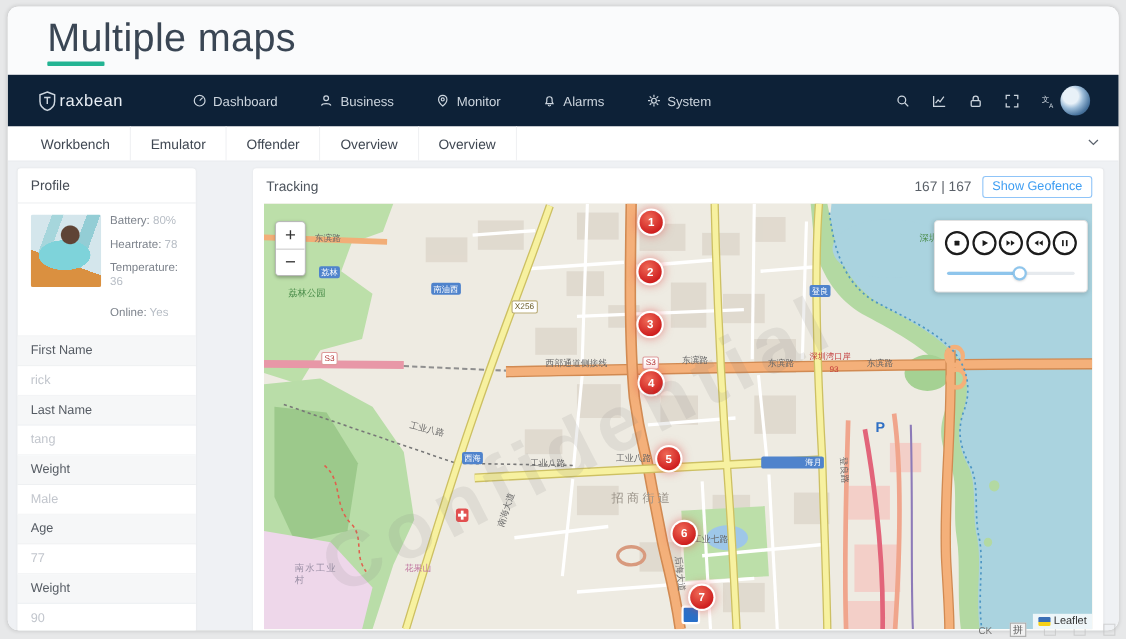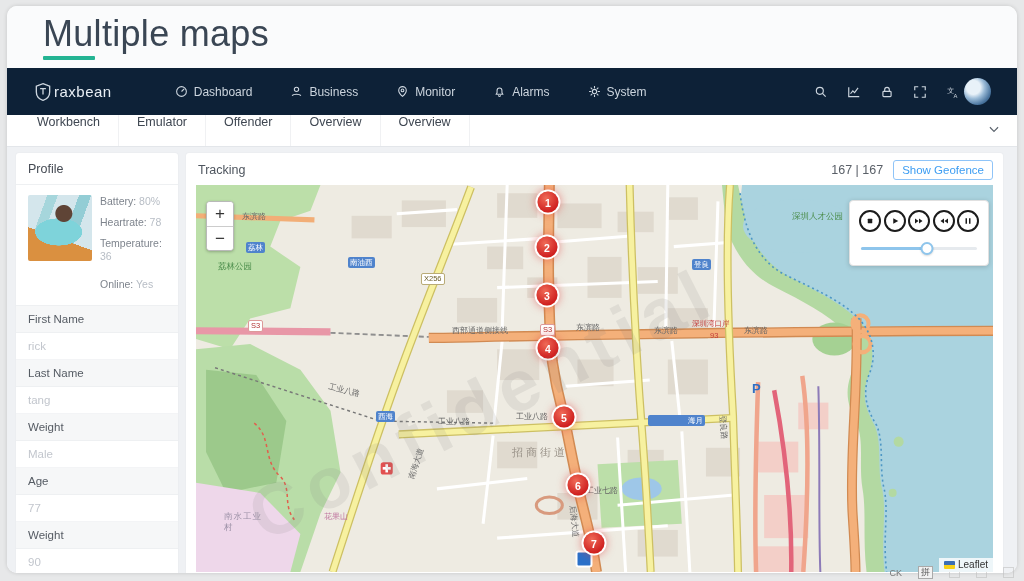--- a/index.html
+++ b/index.html
@@ -17,21 +17,21 @@
   .brand-text{font-size:15px;color:#e8eef4;letter-spacing:.5px;}
   .nav-item{display:flex;align-items:center;gap:6px;margin:0 19px;font-size:12px;cursor:pointer;}
   .nav-ic svg{width:13px;height:13px;display:block;}
   .nav-actions{margin-left:auto;display:flex;align-items:center;gap:19px;}
   .nav-action{cursor:pointer;}
   .nav-action svg{width:14px;height:14px;display:block;}
   .avatar{width:27px;height:27px;border-radius:50%;margin-left:4px;cursor:pointer;
     background:radial-gradient(circle at 35% 35%,#e8f1f8 0 28%,#9cbcd8 45%,#47729c 72%,#233b55 100%);}
   
   .tabbar{height:31px;background:#fff;border-bottom:1px solid #e3e6ea;display:flex;align-items:stretch;padding-left:12px;position:relative;}
-  .tab{display:flex;align-items:flex-start;padding:0 18px;font-size:12.5px;color:#3f4752;border-right:1px solid #f0f1f3;cursor:pointer;white-space:nowrap;}
+  .tab{display:flex;align-items:center;padding:0 18px;font-size:12.5px;color:#3f4752;border-right:1px solid #f0f1f3;cursor:pointer;white-space:nowrap;}
   .tab.active{color:#3d9df2;}
   .tab .close{margin-left:7px;font-size:12px;color:#9bb9d8;}
   .tab-chevron{position:absolute;right:16px;top:7px;color:#5c646e;cursor:pointer;}
   .tab-chevron svg{width:14px;height:14px;}
   
   .content{position:relative;height:427px;background:#eff1f4;padding:6px 14px 8px 9px;display:flex;gap:8px;overflow:hidden;box-sizing:content-box;}
   .card{background:#fff;border-radius:3px;box-shadow:0 0 2px rgba(0,0,0,.06);}
   .profile-card{width:162px;flex-shrink:0;height:450px;}
   .card-title{padding:9px 12px 8px;font-size:12.5px;color:#454b54;border-bottom:1px solid #eef0f2;}
   .profile-body{display:flex;padding:10px 8px 6px 12px;gap:8px;}
@@ -42,21 +42,21 @@
       linear-gradient(200deg, rgba(0,0,0,0) 0 62%, #da9040 62%),
       linear-gradient(110deg,#d4e6ec 0 22%,#a6d6dc 22% 34%,#d4e6ec 34% 58%,#93cdd5 58% 72%,#d4e6ec 72%);}
   .stats{flex:1;font-size:10.5px;color:#7e848d;line-height:1.25;}
   .stat-row{margin-bottom:8px;word-break:break-all;}
   .stat-row.online{margin-top:14px;}
   .stat-value{color:#b7bdc5;}
   .fields{border-top:1px solid #eef0f2;}
   .f-label{background:#f6f7f8;padding:7px 12px;color:#555b63;font-size:11.5px;border-bottom:1px solid #eef0f2;}
   .f-value{background:#fff;padding:7px 12px;color:#c2c6cd;font-size:11.5px;border-bottom:1px solid #f3f4f6;}
   
-  .tracking-card{flex:1;position:relative;display:flex;flex-direction:column;}
+  .tracking-card{flex:1;position:relative;display:flex;flex-direction:column;margin-left:44px;}
   .tracking-header{display:flex;align-items:center;padding:7px 10px 5px 12px;font-size:12.5px;color:#4e555e;}
   .tracking-count{margin-left:auto;color:#5a6068;font-size:12.5px;}
   .geofence-btn{margin-left:10px;border:1px solid #8fc4f8;color:#3d9df2;background:#fff;border-radius:3px;font-size:11.5px;padding:3px 8px;cursor:pointer;font-family:inherit;}
   .map{position:relative;flex:1;margin:0 10px 8px;overflow:hidden;background:#eeebe2;}
   .map svg.basemap{position:absolute;inset:0;width:100%;height:100%;display:block;}
   
   .map-label{position:absolute;white-space:nowrap;transform-origin:left top;pointer-events:none;z-index:5;}
   .lbl-road{font-size:8px;color:#666;}
   .lbl-district{font-size:11px;color:#9a9389;letter-spacing:3px;}
   .lbl-district-sm{font-size:8.5px;color:#9a8fa5;letter-spacing:1px;width:42px;white-space:normal;line-height:1.25;}

